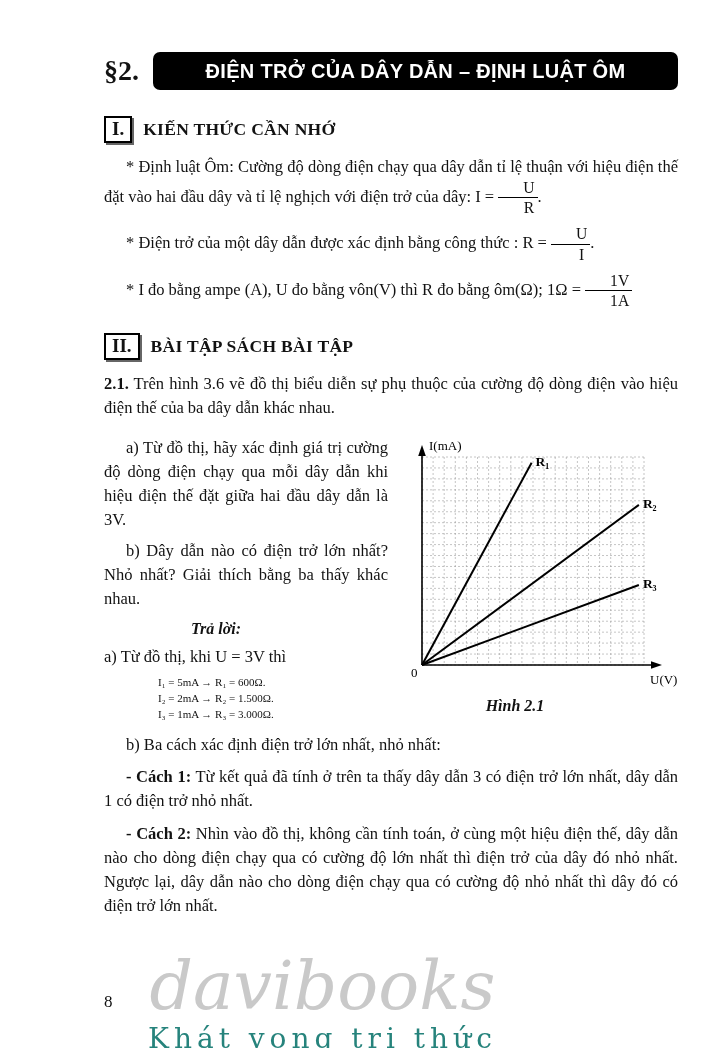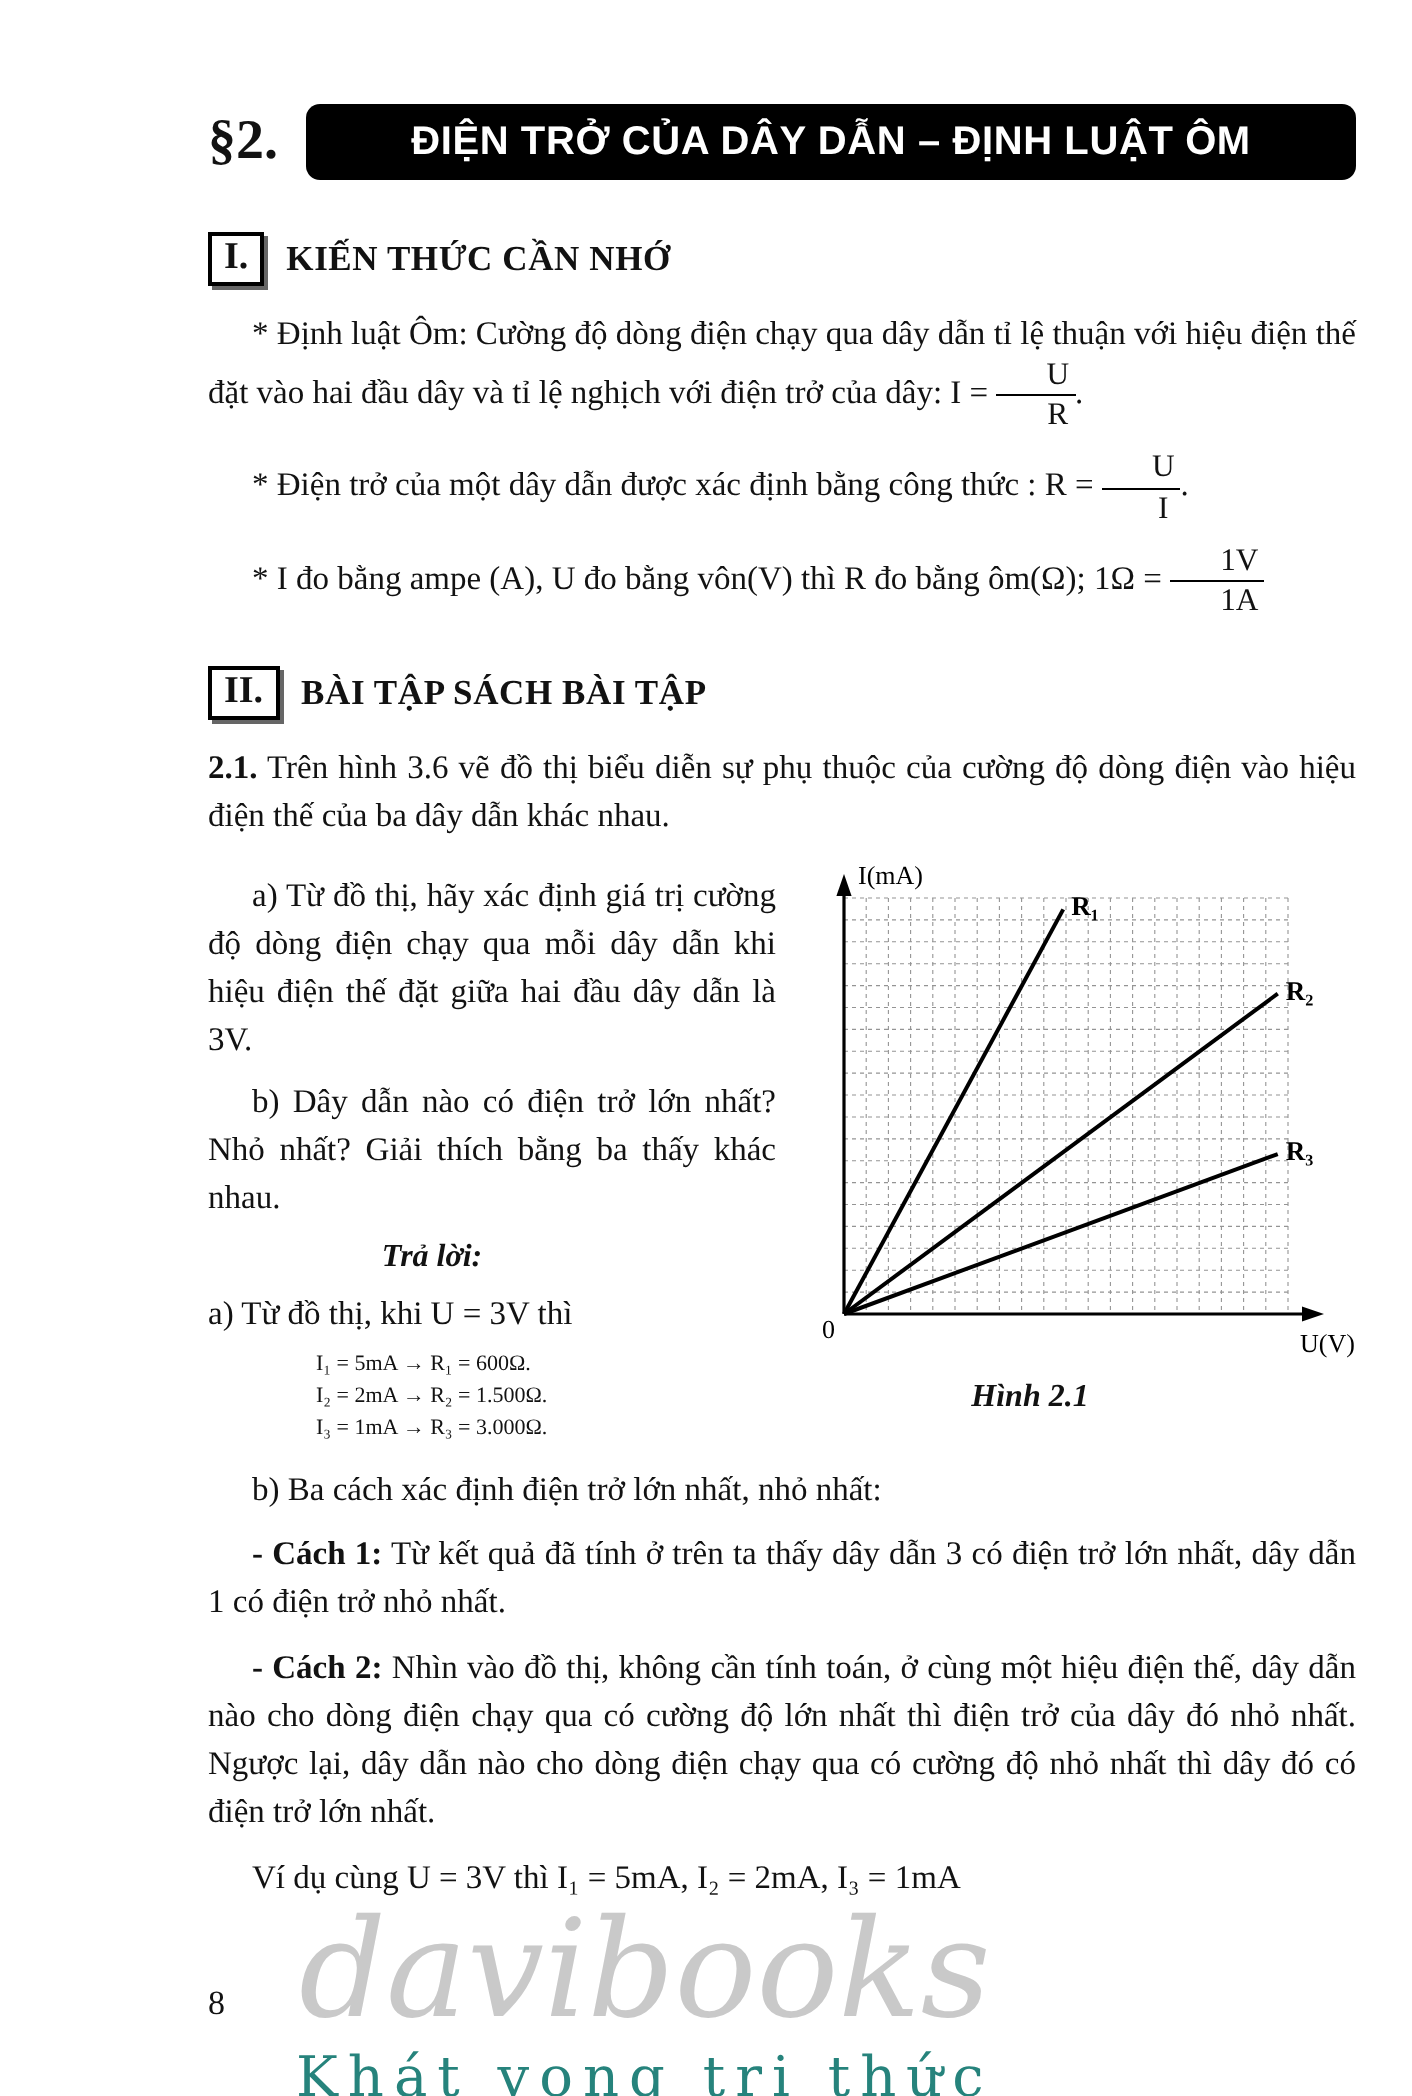--- a/index.html
+++ b/index.html
@@ -32,21 +32,21 @@
   .para { margin:9px 0; text-align:justify; font-size:16.5px; line-height:1.45; }
   .indent { text-indent:22px; }
   b.lead { font-weight:bold; }
 
   
   .frac { display:inline-block; vertical-align:middle; text-align:center; line-height:1.1; font-size:0.95em; }
   .frac .num { display:block; border-bottom:1.3px solid #000; padding:0 3px 1px; }
   .frac .den { display:block; padding:1px 3px 0; }
 
   
-  .twocol { display:flex; gap:8px; margin-top:4px; }
+  .twocol { display:flex; gap:8px; margin-top:4px;align-items:center; }
   .col-left { width:288px; }
   .col-left .para { margin:7px 0; }
   .col-right { width:282px; padding-top:0; }
   .answer-label { text-align:center; font-weight:bold; font-style:italic; font-size:16px; margin:9px 60px 5px 0; }
   .results p { margin:4px 0 4px 54px; font-size:11px; }
 
   
   .fig-caption { text-align:center; font-weight:bold; font-style:italic; font-size:16px; margin:2px 44px 0 0; }
   #grid-lines line { stroke:#949494; stroke-width:0.55; stroke-dasharray:2 2; }
   .axis { stroke:#000; stroke-width:1.6; fill:none; }
@@ -183,21 +183,20 @@
     <p class="para indent">b) Ba cách xác định điện trở lớn nhất, nhỏ nhất:</p>
 
     <p class="para indent">
       <b class="lead">- Cách 1:</b><span> Từ kết quả đã tính ở trên ta thấy dây dẫn 3 có điện trở lớn nhất, dây dẫn 1 có điện trở nhỏ nhất.</span>
     </p>
 
     <p class="para indent">
       <b class="lead">- Cách 2:</b><span> Nhìn vào đồ thị, không cần tính toán, ở cùng một hiệu điện thế, dây dẫn nào cho dòng điện chạy qua có cường độ lớn nhất thì điện trở của dây đó nhỏ nhất. Ngược lại, dây dẫn nào cho dòng điện chạy qua có cường độ nhỏ nhất thì dây đó có điện trở lớn nhất.</span>
     </p>
 
-    <p class="para indent">Ví dụ cùng U = 3V thì I₁ = 5mA, I₂ = 2mA, I₃ = 1mA</p>
 
   </div>
 
   <div class="watermark">
     <div class="wm1">davibooks</div>
     <div class="wm2">Khát vọng tri thức</div>
   </div>
 
   <div class="page-number">8</div>
 </div>

